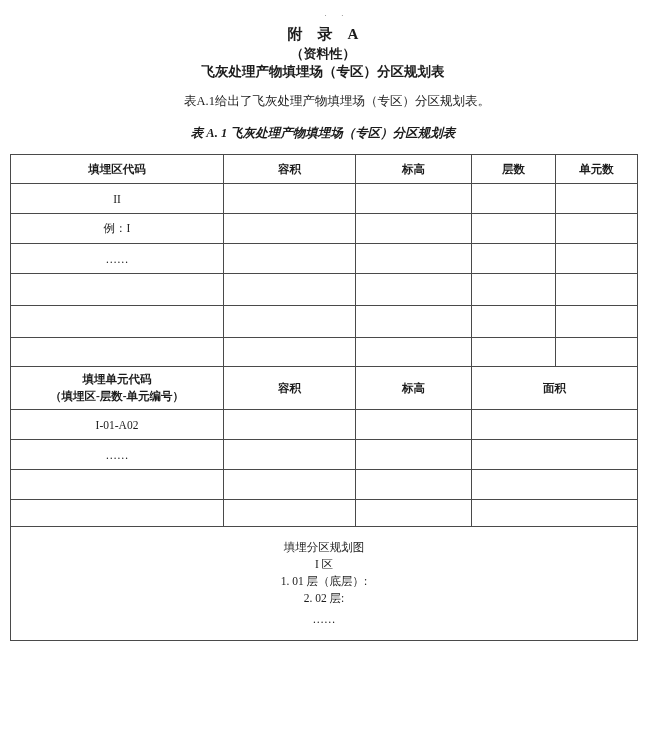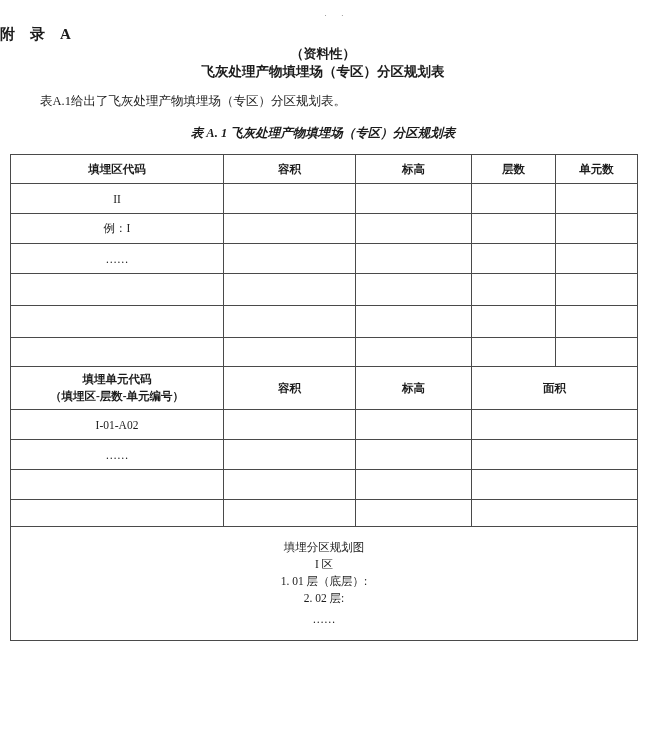--- a/index.html
+++ b/index.html
@@ -10,30 +10,30 @@
     overflow:hidden;
     font-family:"Liberation Serif","DejaVu Serif",serif;
     color:#1c1c1c;
   }
   .abs{position:absolute;left:0;right:0;}
   .artifact-dots{
     top:11px;text-align:center;font-size:8px;color:#666;
     letter-spacing:6px;padding-left:28px;
   }
   .appendix-title{
-    top:25px;text-align:left;font-weight:bold;font-size:15px;
+    top:25px;text-align:center;font-weight:bold;font-size:15px;
   }
   .appendix-subtitle{
     top:45px;text-align:center;font-weight:bold;font-size:13px;
   }
   .appendix-heading{
     top:63px;text-align:center;font-weight:bold;font-size:13.5px;
   }
   .intro-paragraph{
-    top:93px;left:40px;right:12px;font-size:12.5px;text-align:left;
+    top:93px;left:40px;right:12px;font-size:12.5px;text-align:center;
   }
   .table-caption{
     top:125px;text-align:center;font-weight:bold;font-size:12.5px;font-style:italic;
   }
   .table-wrap{position:absolute;top:154px;left:10px;width:627px;}
   table.plan{
     border-collapse:collapse;table-layout:fixed;width:627px;
   }
   table.plan td,table.plan th{
     border:1px solid #4a4a4a;

